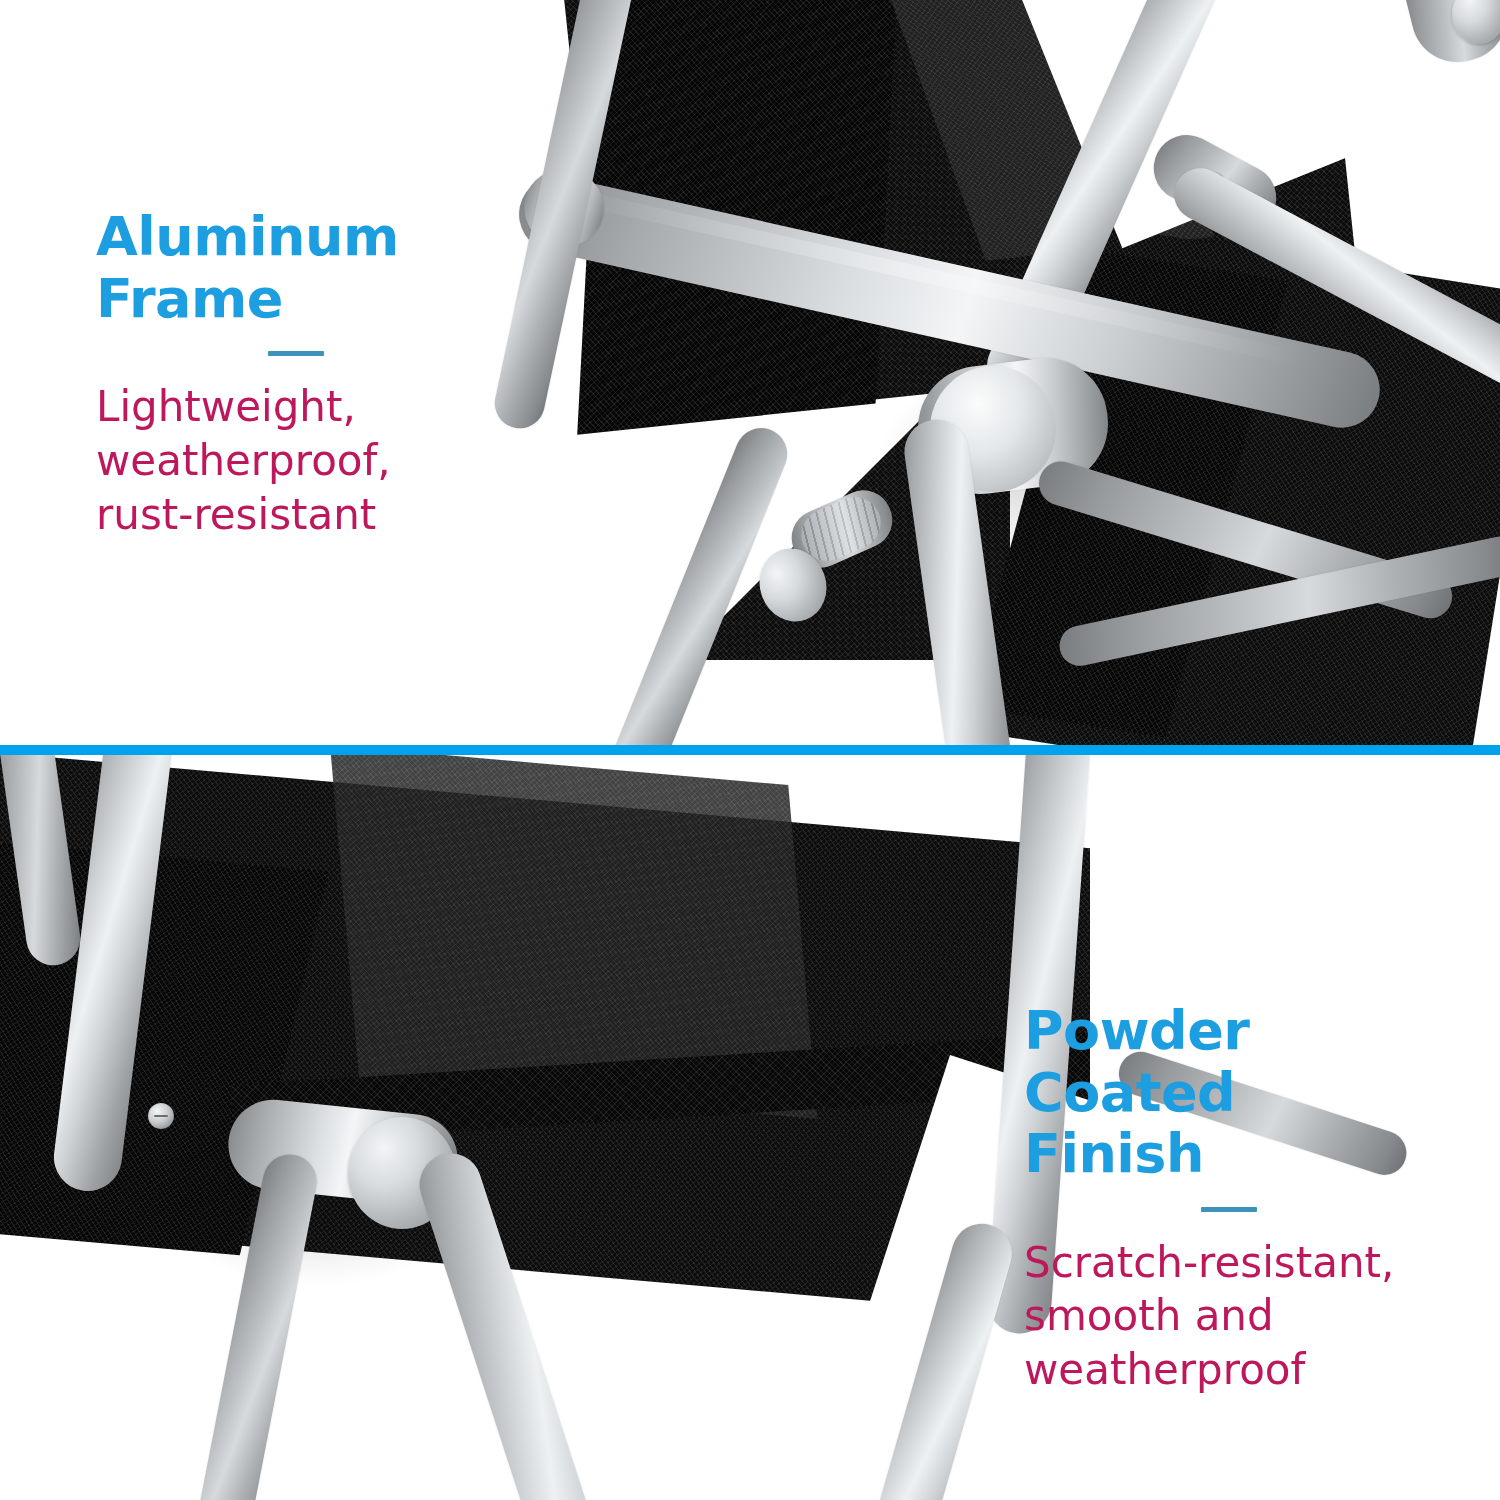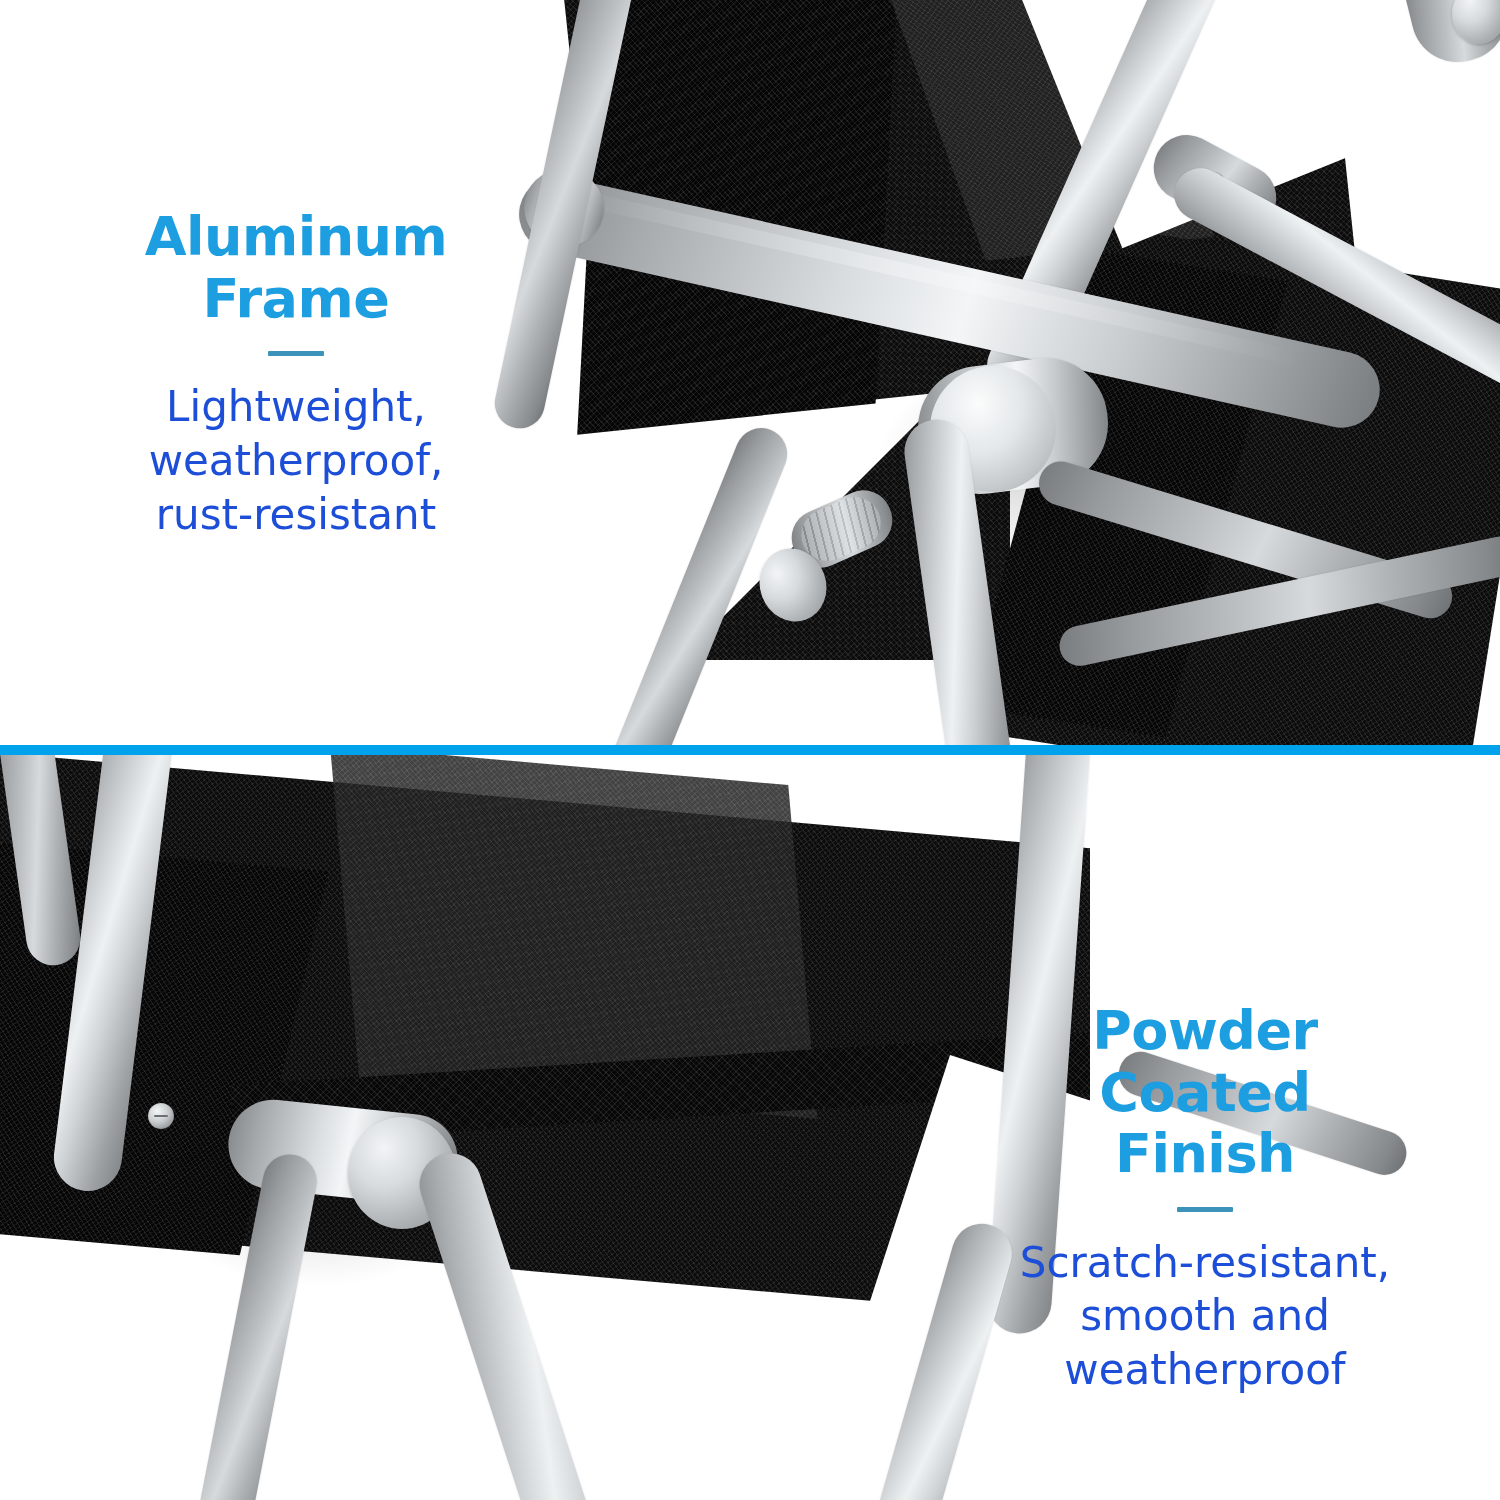--- a/index.html
+++ b/index.html
@@ -42,50 +42,49 @@
     width: 1500px;
     height: 10px;
     background: #00a2eb;
     z-index: 40;
   }
 
   
   .text-block {
     position: absolute;
     z-index: 30;
-    text-align: center;
   }
   #text-block-top {
     left: 96px;
     top: 206px;
     width: 400px;
   }
   #text-block-bottom {
-    left: 1000px;
+    left: 1024px;
     top: 1000px;
     width: 410px;
   }
   .feature-heading {
     color: #1c9ee0;
     font-weight: bold;
     font-size: 54px;
     line-height: 1.14;
     letter-spacing: -0.5px;
     margin: 0;
     white-space: pre-line;
   }
   .heading-rule {
     width: 56px;
     height: 5px;
     background: #3b93ba;
     margin: 22px auto 24px auto;
     border-radius: 1px;
   }
   .feature-body {
-    color: #1d4ed8;
+    color: #be185d;
     font-size: 42px;
     line-height: 1.28;
     margin: 0;
     white-space: pre-line;
   }
 
   
   .tube {
     position: absolute;
     border-radius: 40px;

